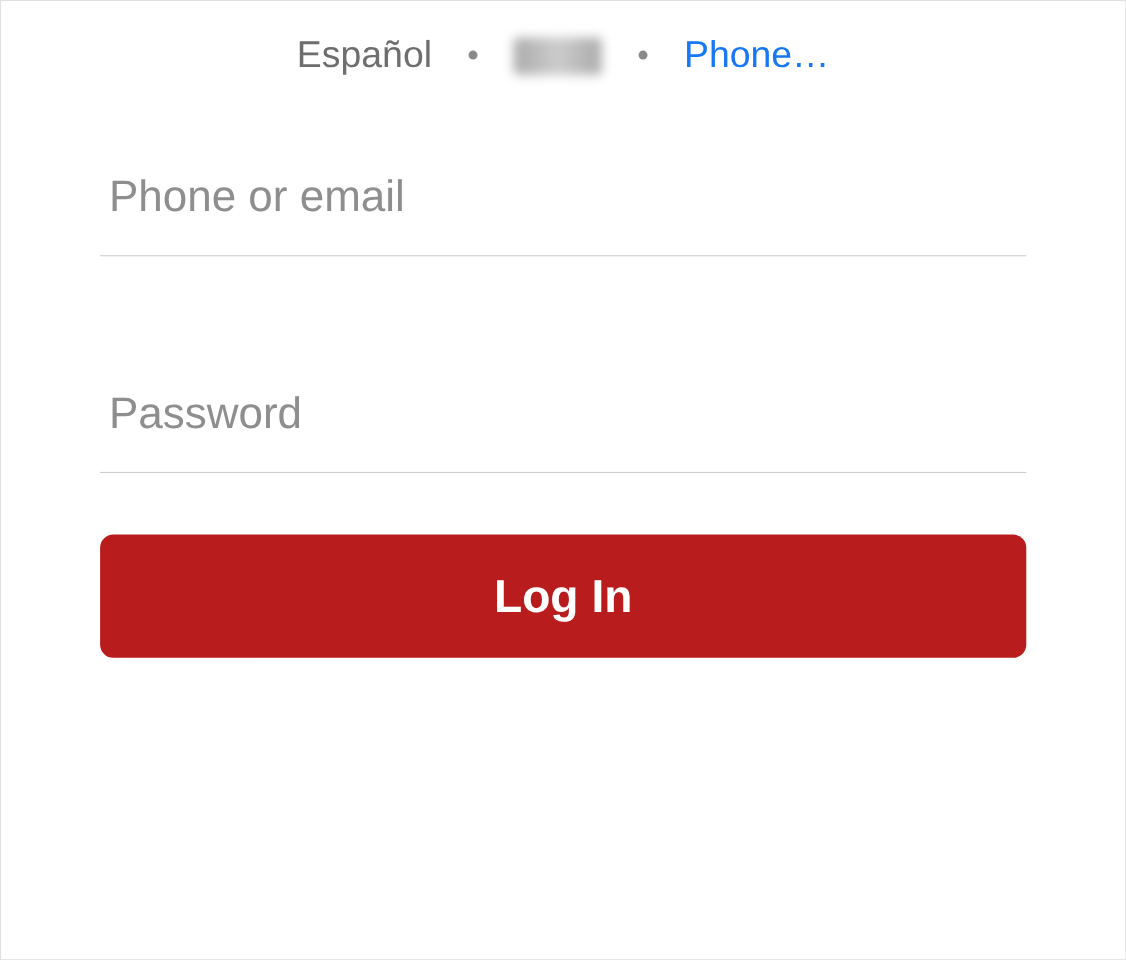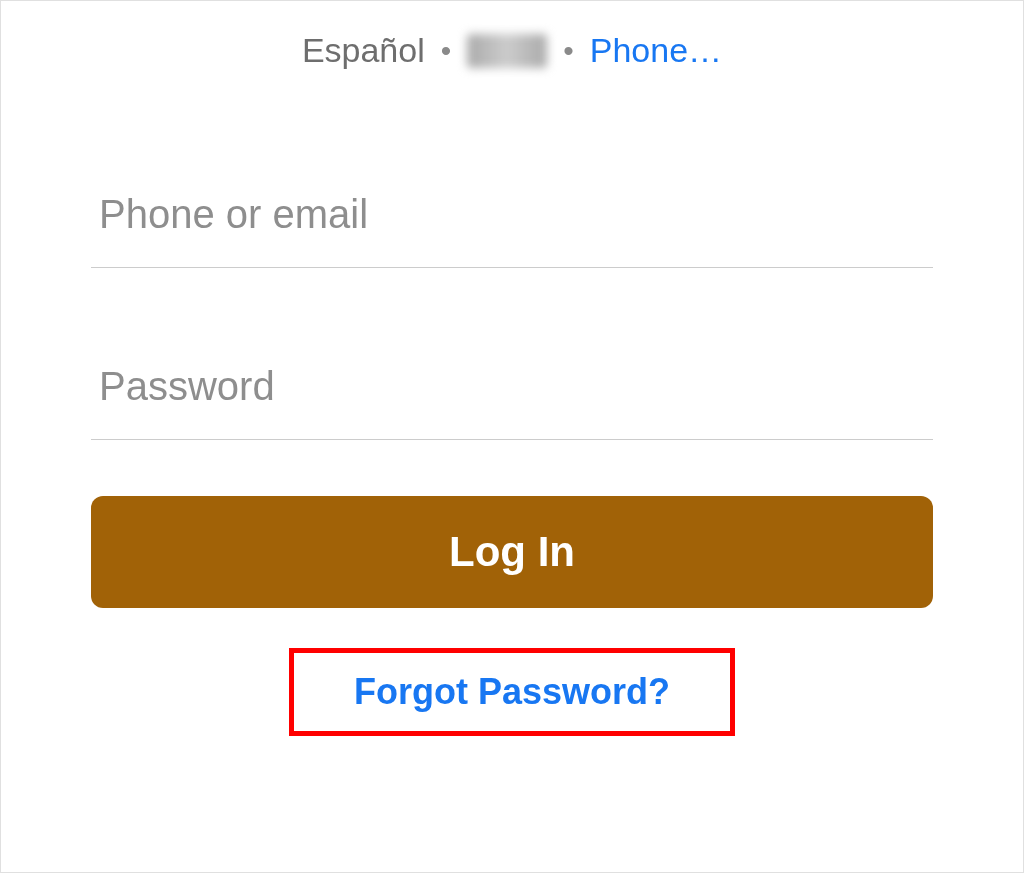--- a/index.html
+++ b/index.html
@@ -20,24 +20,24 @@
       width: 100%;
       height: 100%;
       border: 1px solid #e0e0e0;
       padding: 30px 90px 0 90px;
     }
     
     .language-bar {
       display: flex;
       justify-content: center;
       align-items: center;
-      gap: 16px;
+      gap: 32px;
       font-size: 34px;
       color: #6e6e6e;
-      margin-bottom: 104px;
+      margin-bottom: 69px;
     }
     
     .language-item {
       color: #6e6e6e;
     }
     
     .language-separator {
       color: #8a8a8a;
       font-size: 30px;
     }
@@ -57,34 +57,34 @@
     
     .input-field {
       width: 100%;
       border: none;
       border-bottom: 1px solid #ccc;
       font-size: 40px;
       padding: 18px 8px 30px 8px;
       color: #333;
       outline: none;
       font-family: inherit;
-      margin-bottom: 78px;
+      margin-bottom: 103px;
     }
     
     .input-field::placeholder {
       color: #8e8e8e;
     }
     
     .input-field.password-field {
       margin-bottom: 56px;
     }
     
     .login-button {
       width: 100%;
-      background: #a16207;
+      background: #b91c1c;
       color: #ffffff;
       border: none;
       border-radius: 12px;
       font-size: 42px;
       font-weight: bold;
       padding: 32px 0;
       cursor: pointer;
       font-family: inherit;
       margin-bottom: 40px;
     }
@@ -119,19 +119,14 @@
     <span class="language-separator">•</span>
     <span class="language-more">Phone…</span>
   </div>
   
   <input type="text" class="input-field" placeholder="Phone or email" style="">
   
   <input type="password" class="input-field password-field" placeholder="Password" style="">
   
   <button class="login-button">Log In</button>
   
-  <div class="forgot-wrapper">
-    <div class="forgot-box">
-      <span class="forgot-link">Forgot Password?</span>
-    </div>
-  </div>
   
 </div>
 
 </body></html>

